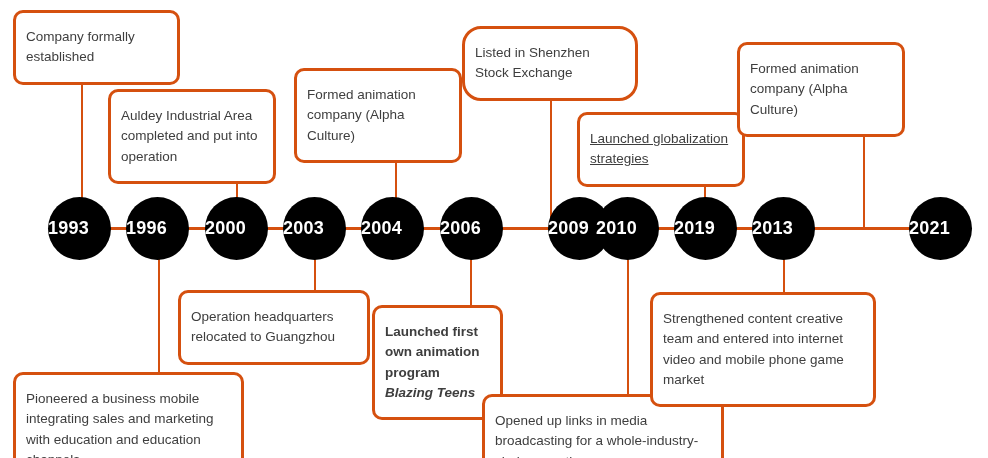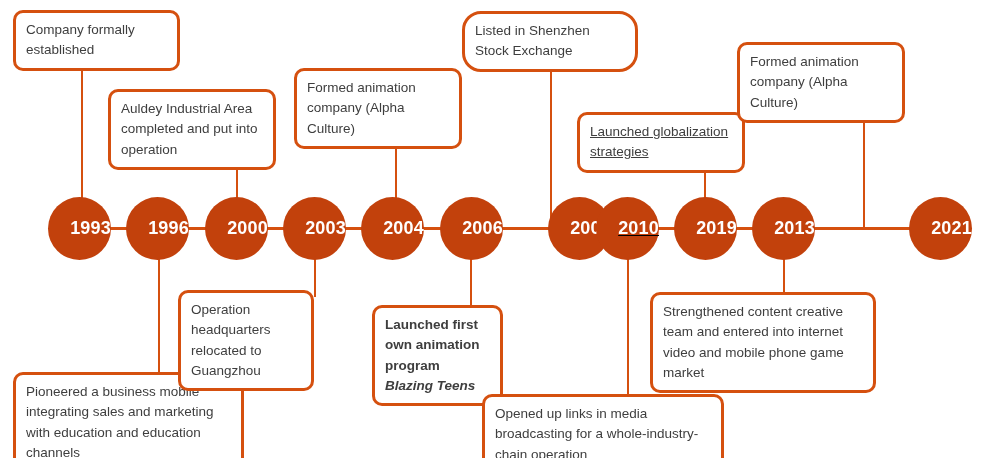--- a/index.html
+++ b/index.html
@@ -24,39 +24,39 @@
     position: absolute;
     width: 2px;
     background: #d5500f;
     z-index: 1;
   }
   .node {
     position: absolute;
     width: 63px;
     height: 63px;
     border-radius: 50%;
-    background: #c2410c;
+    background: #000000;
     display: flex;
     align-items: center;
-    justify-content: flex-end;
+    justify-content: flex-start;
     z-index: 3;
   }
   .node .year {
     color: #ffffff;
     font-size: 18px;
     font-weight: 700;
     letter-spacing: 0.2px;
   }
   .event-box {
     position: absolute;
     box-sizing: border-box;
     background: #ffffff;
     border: 3px solid #d5500f;
     border-radius: 10px;
-    padding: 7px 10px;
+    padding: 14px 10px;
     color: #3e3e3e;
     font-size: 13.5px;
     line-height: 1.5;
     z-index: 2;
   }
   .event-box .italic { font-style: italic; }
 </style>
 </head>
 <body>
 
@@ -78,34 +78,34 @@
 
   <div class="event-box" style="left:13px;  top:10px;  width:167px;">
     <span>Company formally established</span>
   </div>
   <div class="event-box" style="left:108px; top:89px;  width:168px;">
     <span>Auldey Industrial Area completed and put into operation</span>
   </div>
   <div class="event-box" style="left:294px; top:68px;  width:168px;">
     <span>Formed animation company (Alpha Culture)</span>
   </div>
-  <div class="event-box" style="left:462px; top:11px;  width:176px;border-radius:19px;">
+  <div class="event-box" style="left:462px; top:26px;  width:176px;border-radius:19px;">
     <span>Listed in Shenzhen Stock Exchange</span>
   </div>
   <div class="event-box" style="left:577px; top:112px; width:168px;text-decoration:underline;">
     <span>Launched globalization strategies</span>
   </div>
   <div class="event-box" style="left:737px; top:42px;  width:168px;">
     <span>Formed animation company (Alpha Culture)</span>
   </div>
 
   <div class="event-box" style="left:13px;  top:372px; width:231px;">
     <span>Pioneered a business mobile integrating sales and marketing with education and education channels</span>
   </div>
-  <div class="event-box" style="left:178px; top:290px; width:136px;">
+  <div class="event-box" style="left:178px; top:290px; width:192px;">
     <span>Operation headquarters relocated to Guangzhou</span>
   </div>
   <div class="event-box" style="left:372px; top:305px; width:131px;font-weight:bold;">
     <span>Launched first own animation program</span>
     <span class="italic">Blazing Teens</span>
   </div>
   <div class="event-box" style="left:482px; top:394px; width:242px;">
     <span>Opened up links in media broadcasting for a whole-industry-chain operation</span>
   </div>
   <div class="event-box" style="left:650px; top:292px; width:226px;">

